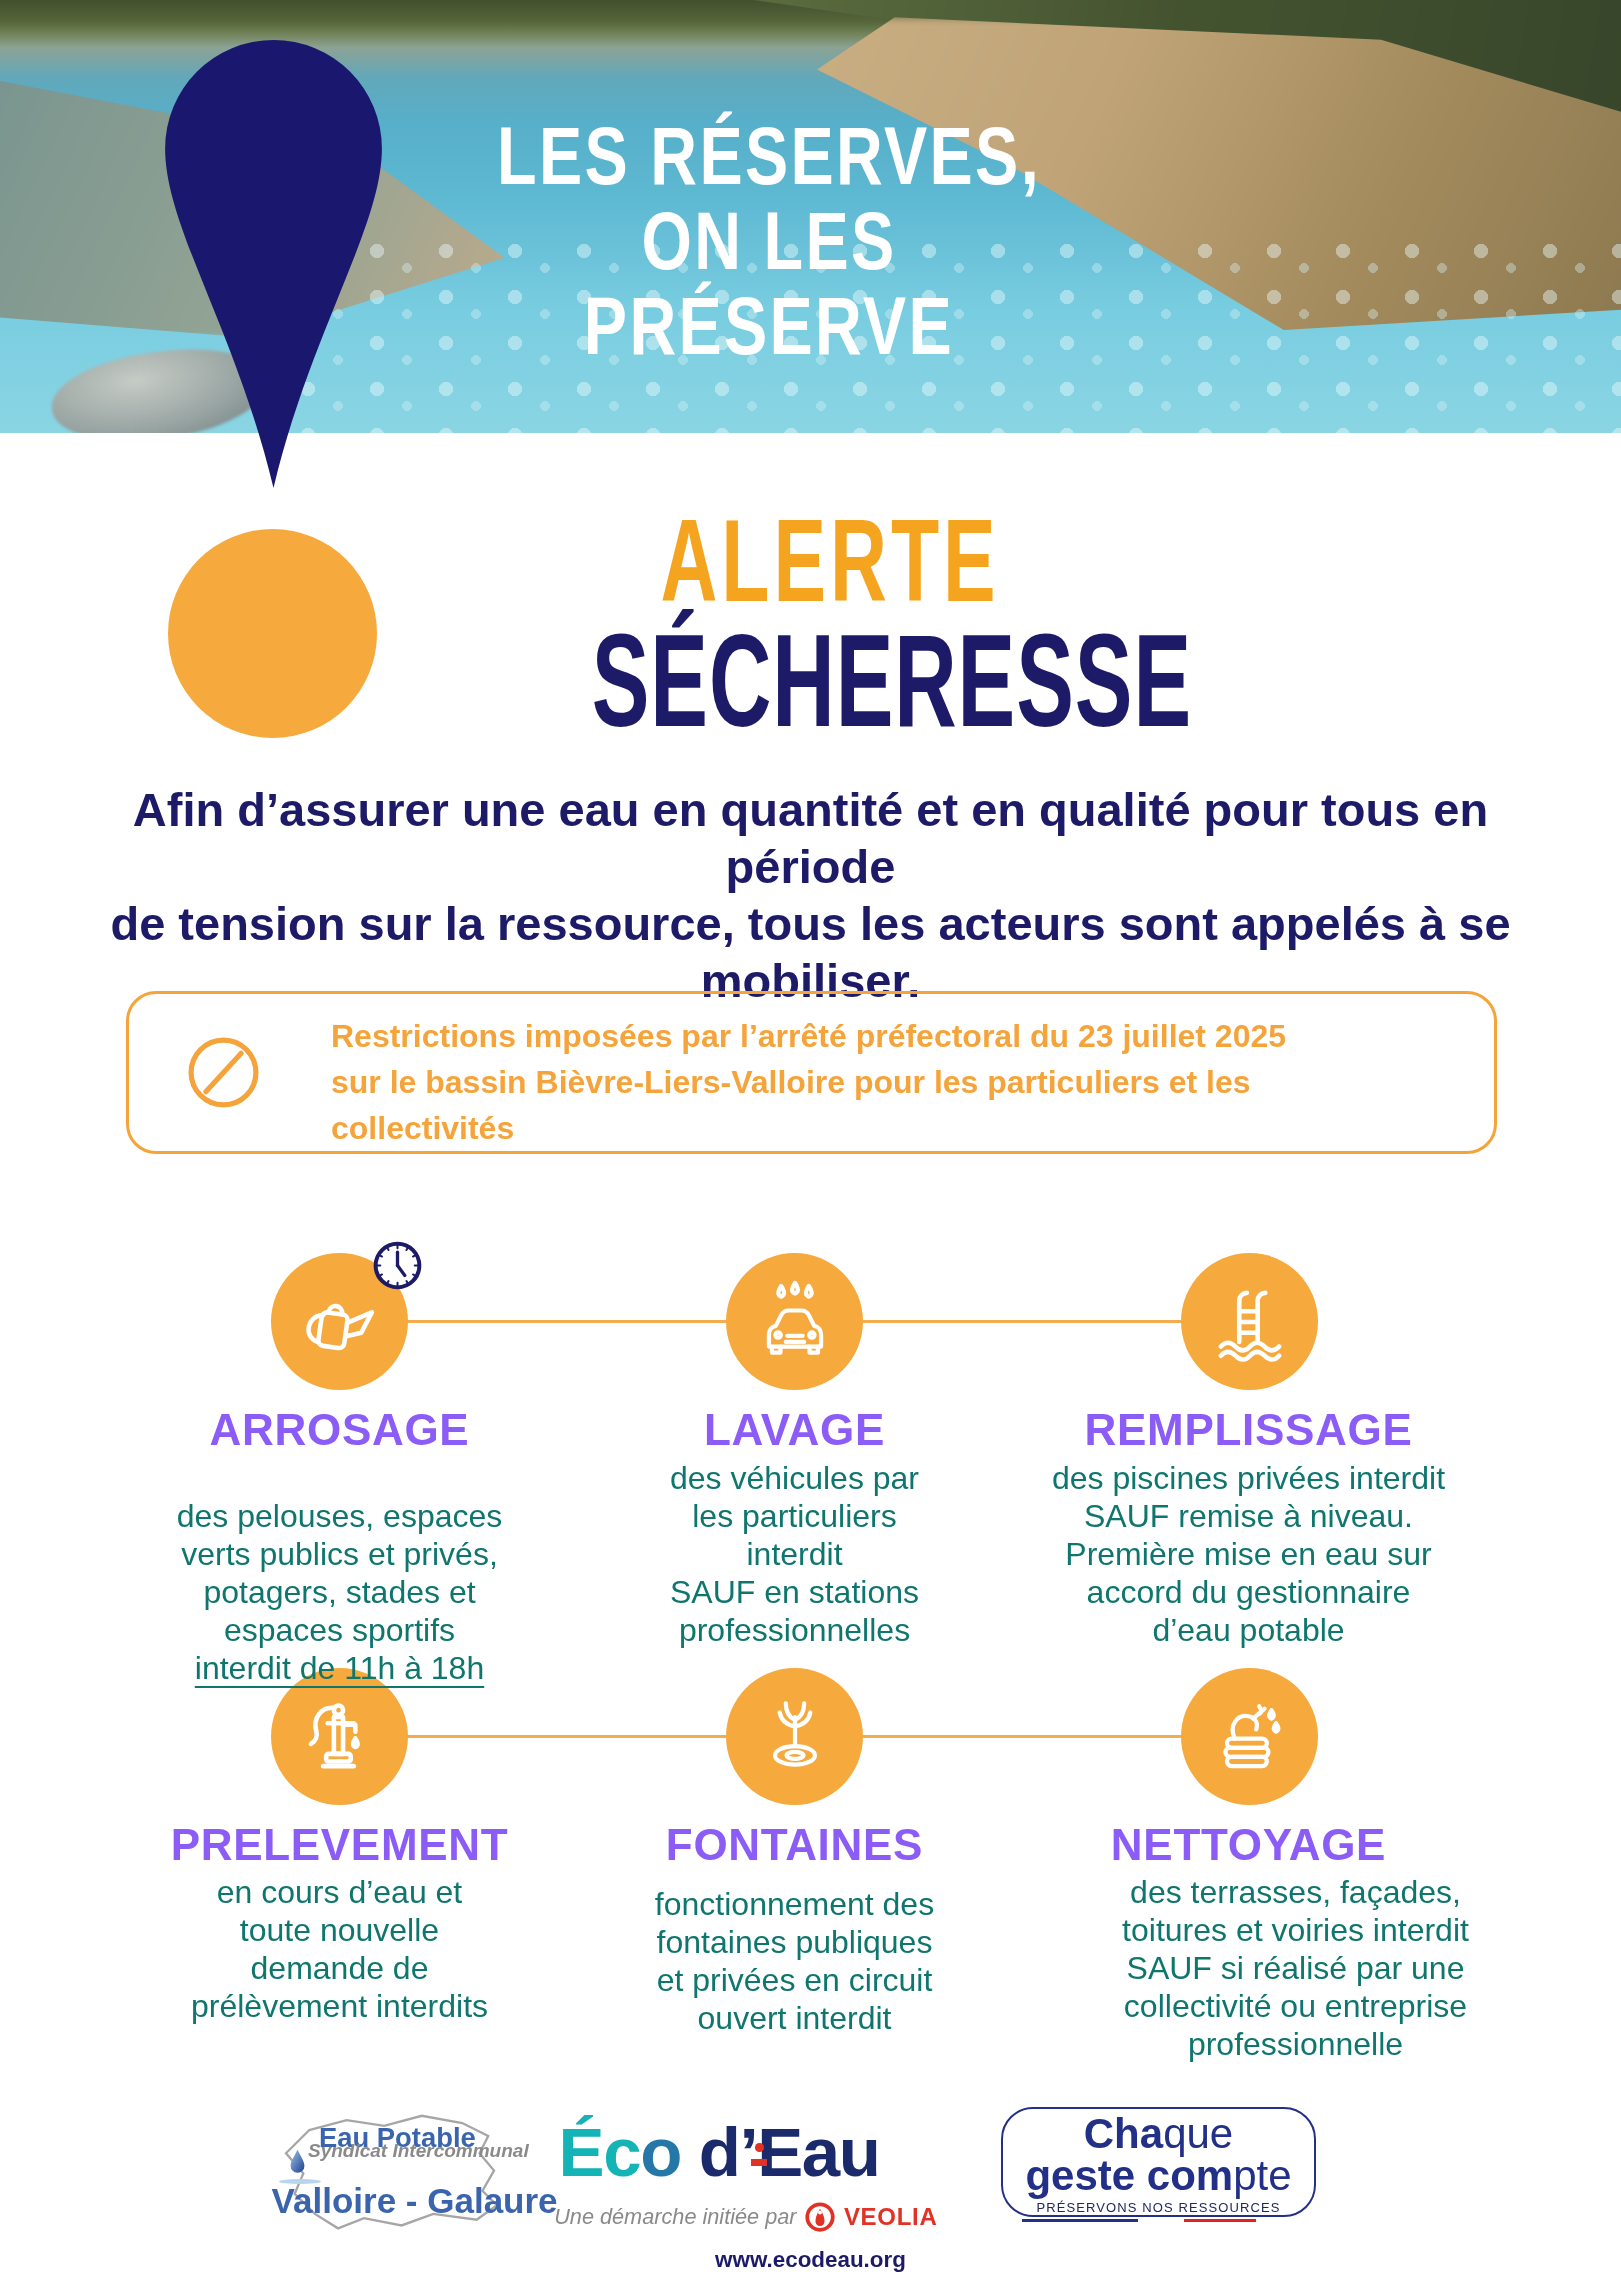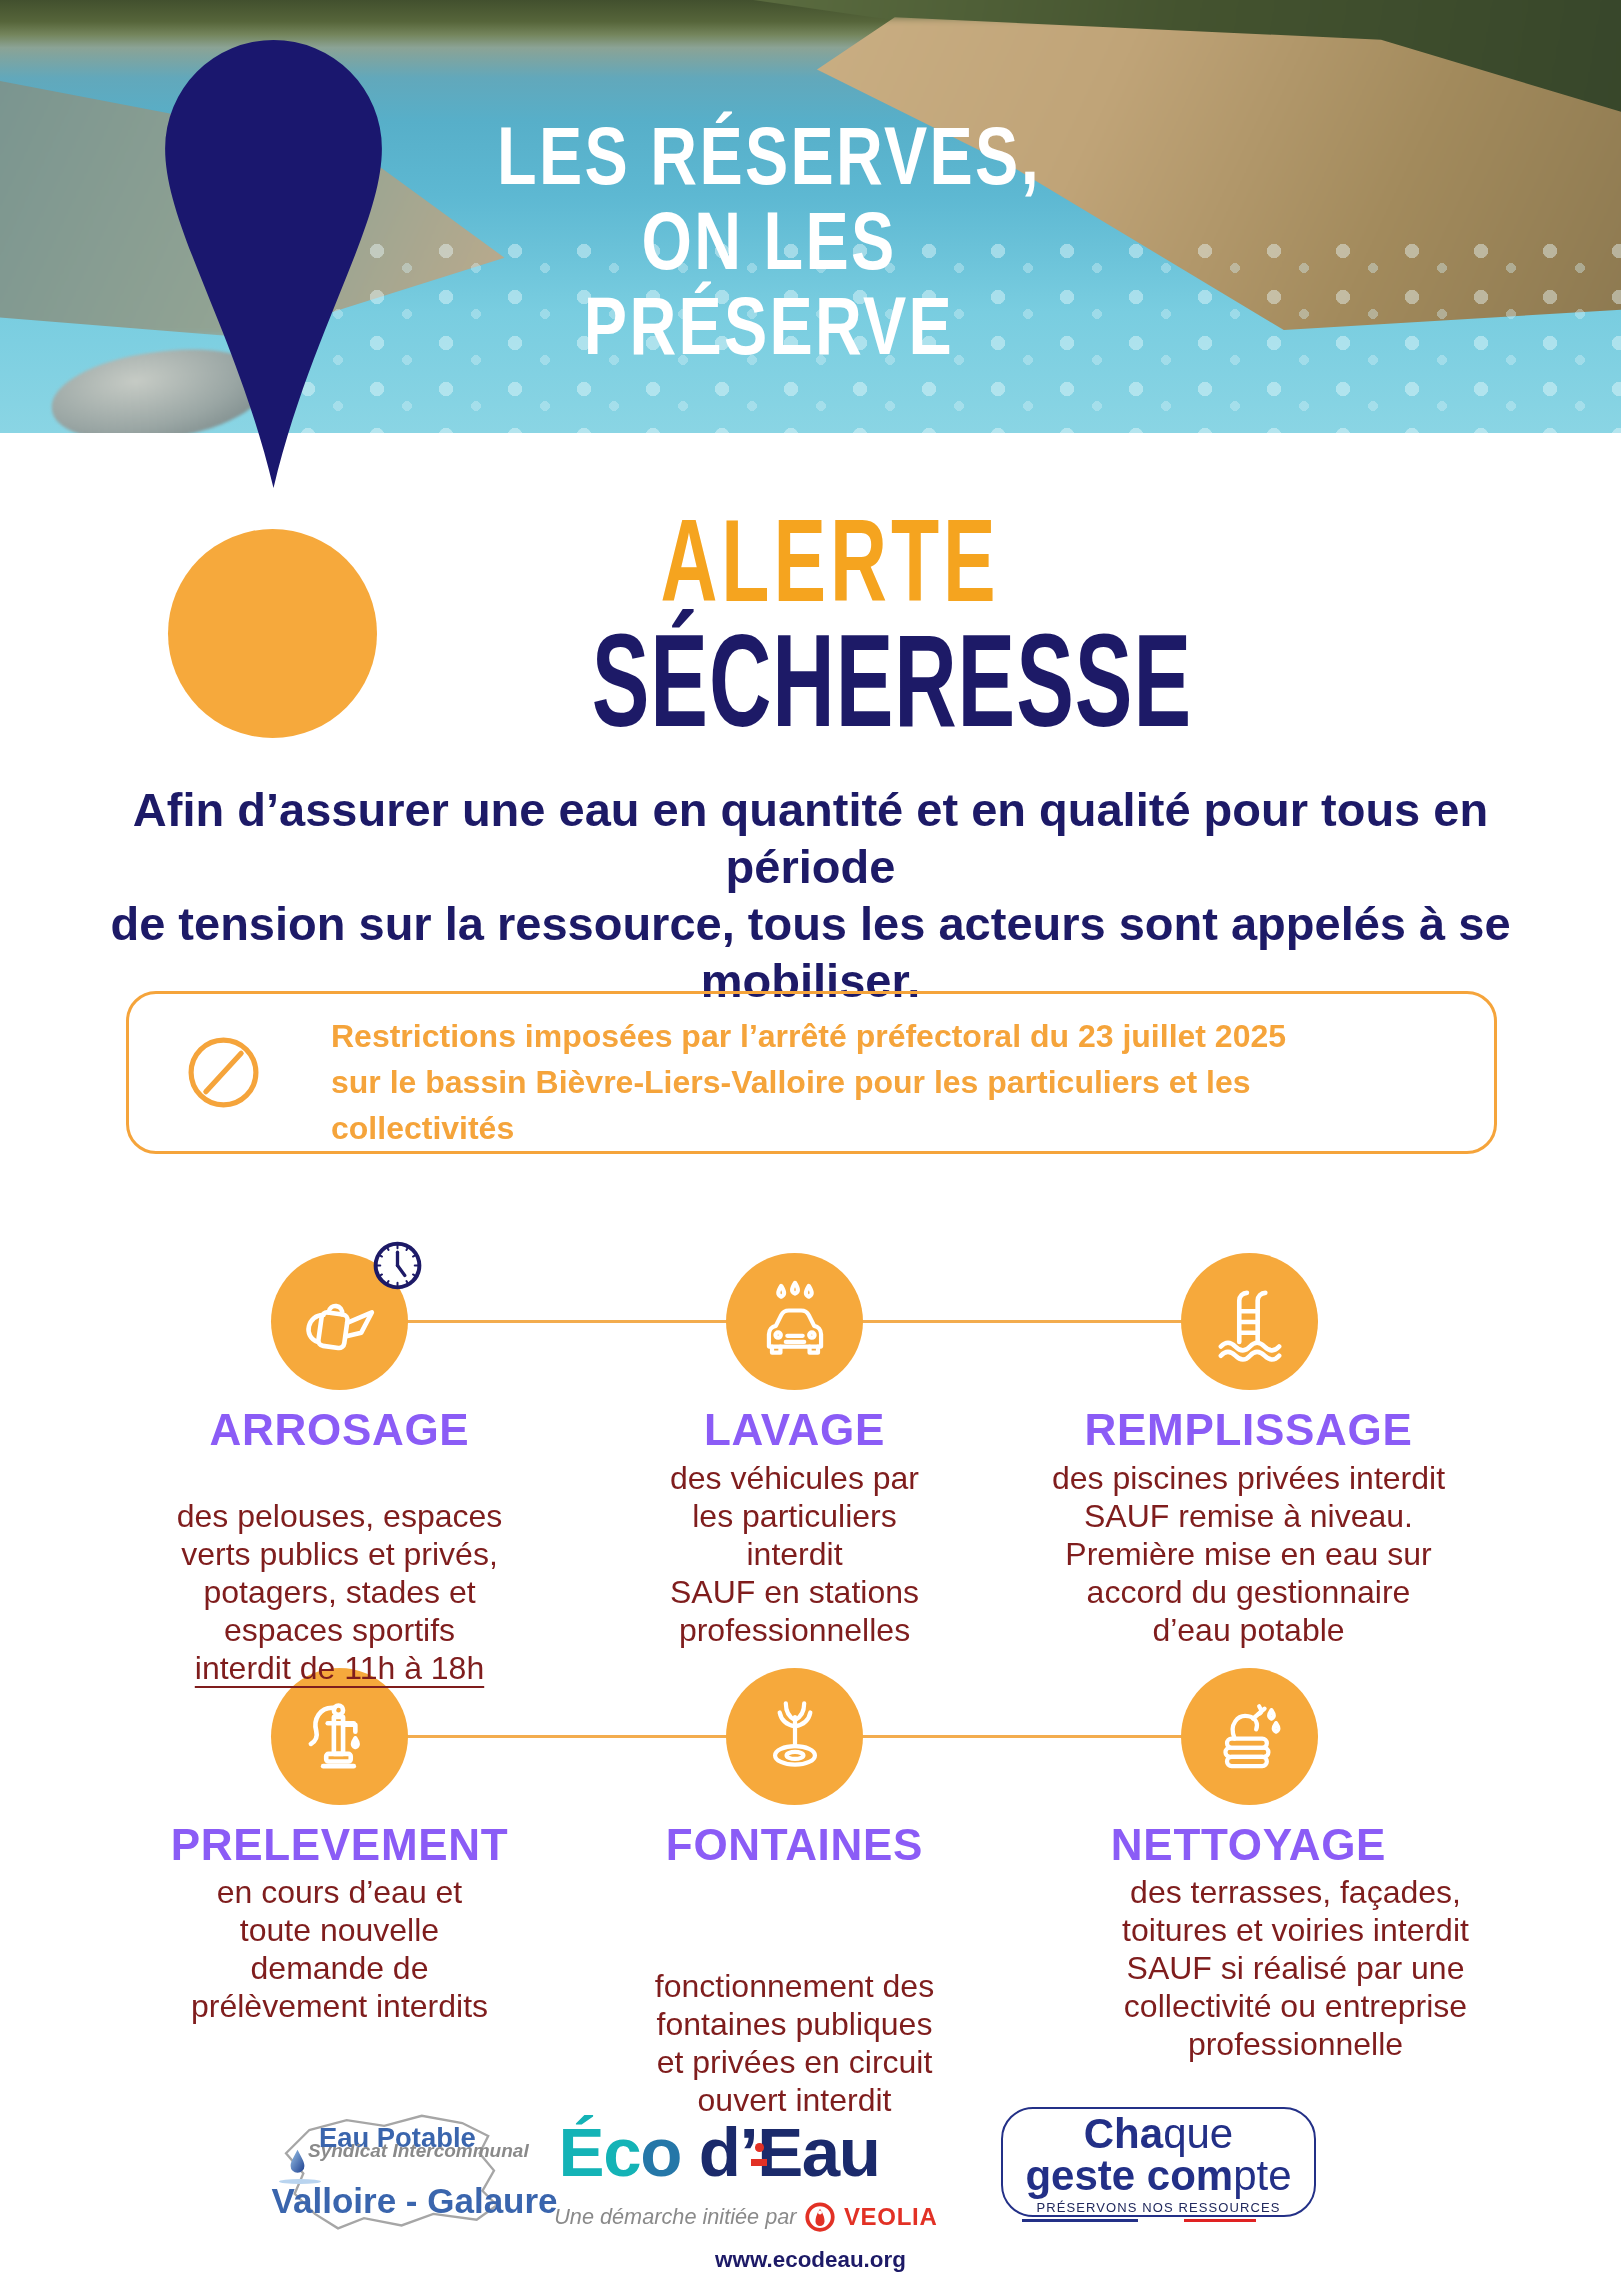--- a/index.html
+++ b/index.html
@@ -58,23 +58,23 @@
   #rline-2{left:339px;top:1735px;width:910px;}
   .rcircle{position:absolute;width:137px;height:137px;border-radius:50%;background:#f6a93c;
     display:flex;align-items:center;justify-content:center;}
   .rcircle svg{width:92px;height:92px;}
   #rc-0{left:271px;top:1253px;} #rc-1{left:726px;top:1253px;} #rc-2{left:1181px;top:1253px;}
   #rc-3{left:271px;top:1668px;} #rc-4{left:726px;top:1668px;} #rc-5{left:1181px;top:1668px;}
   #clock-badge{position:absolute;left:371px;top:1239px;width:53px;height:53px;}
   .rtitle{position:absolute;width:505px;text-align:center;color:#8b5cf6;font-size:44px;font-weight:800;letter-spacing:0.7px;}
   #rt-0{left:87px;top:1405px;} #rt-1{left:542px;top:1405px;} #rt-2{left:996px;top:1405px;}
   #rt-3{left:87px;top:1820px;} #rt-4{left:542px;top:1820px;} #rt-5{left:996px;top:1820px;}
-  .rdesc{position:absolute;text-align:center;white-space:pre-line;color:#7f1d1d;font-size:32px;line-height:38px;font-weight:500;}
+  .rdesc{position:absolute;text-align:center;white-space:pre-line;color:#0f766e;font-size:32px;line-height:38px;font-weight:500;}
   #rd-0{left:123px;top:1459px;width:433px;} #rd-1{left:578px;top:1459px;width:433px;} #rd-2{left:983px;top:1459px;width:531px;}
-  #rd-3{left:123px;top:1873px;width:433px;} #rd-4{left:578px;top:1967px;width:433px;} #rd-5{left:1030px;top:1873px;width:531px;}
+  #rd-3{left:123px;top:1873px;width:433px;} #rd-4{left:578px;top:1885px;width:433px;} #rd-5{left:1030px;top:1873px;width:531px;}
   .runder{text-decoration:underline;text-underline-offset:6.5px;text-decoration-thickness:2.2px;}
 
   
   #logo-syndicat{position:absolute;left:260px;top:2110px;width:312px;height:127px;}
   #logo-syndicat svg.map{position:absolute;left:0;top:0;width:100%;height:100%;}
   .syn-l1{position:absolute;left:59px;top:11.6px;font-size:27.4px;font-weight:700;color:#3a65ad;}
   .syn-l2{position:absolute;left:48px;top:30px;font-size:19px;font-weight:700;font-style:italic;color:#8a8a8a;}
   .syn-l3{position:absolute;left:11.6px;top:71px;font-size:35px;font-weight:700;color:#3a65ad;}
   .syn-drop{position:absolute;left:26px;top:38px;width:23px;height:29px;}
   .syn-dropline{position:absolute;left:19px;top:69px;width:42px;height:5px;border-radius:50%;background:#b9d4ef;}

